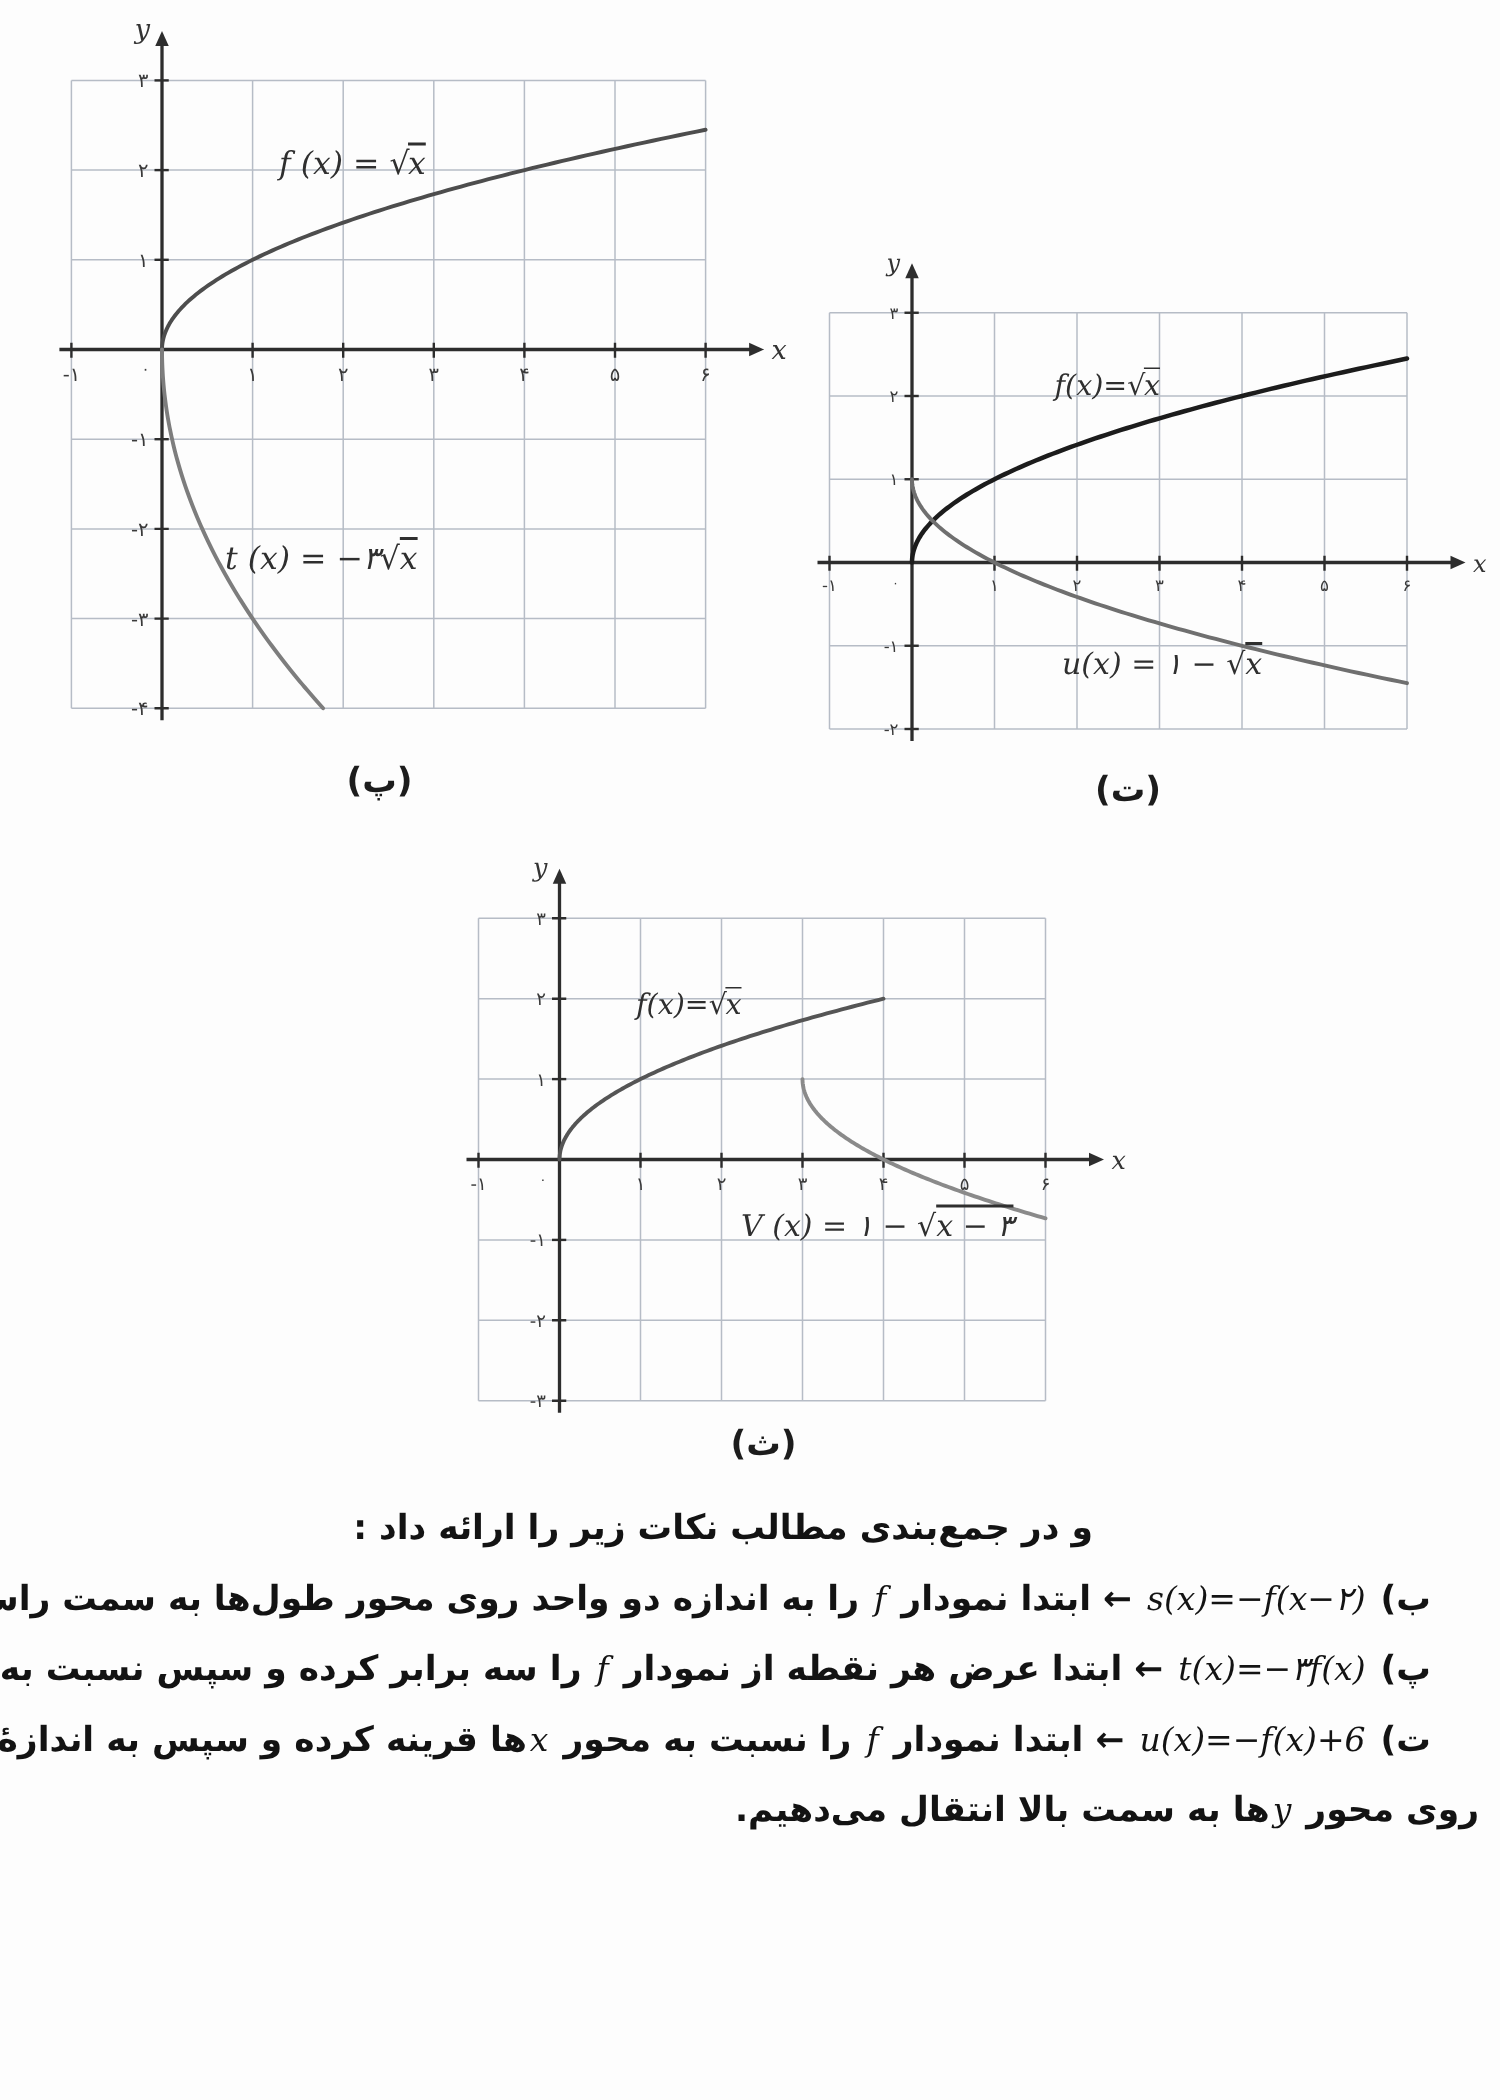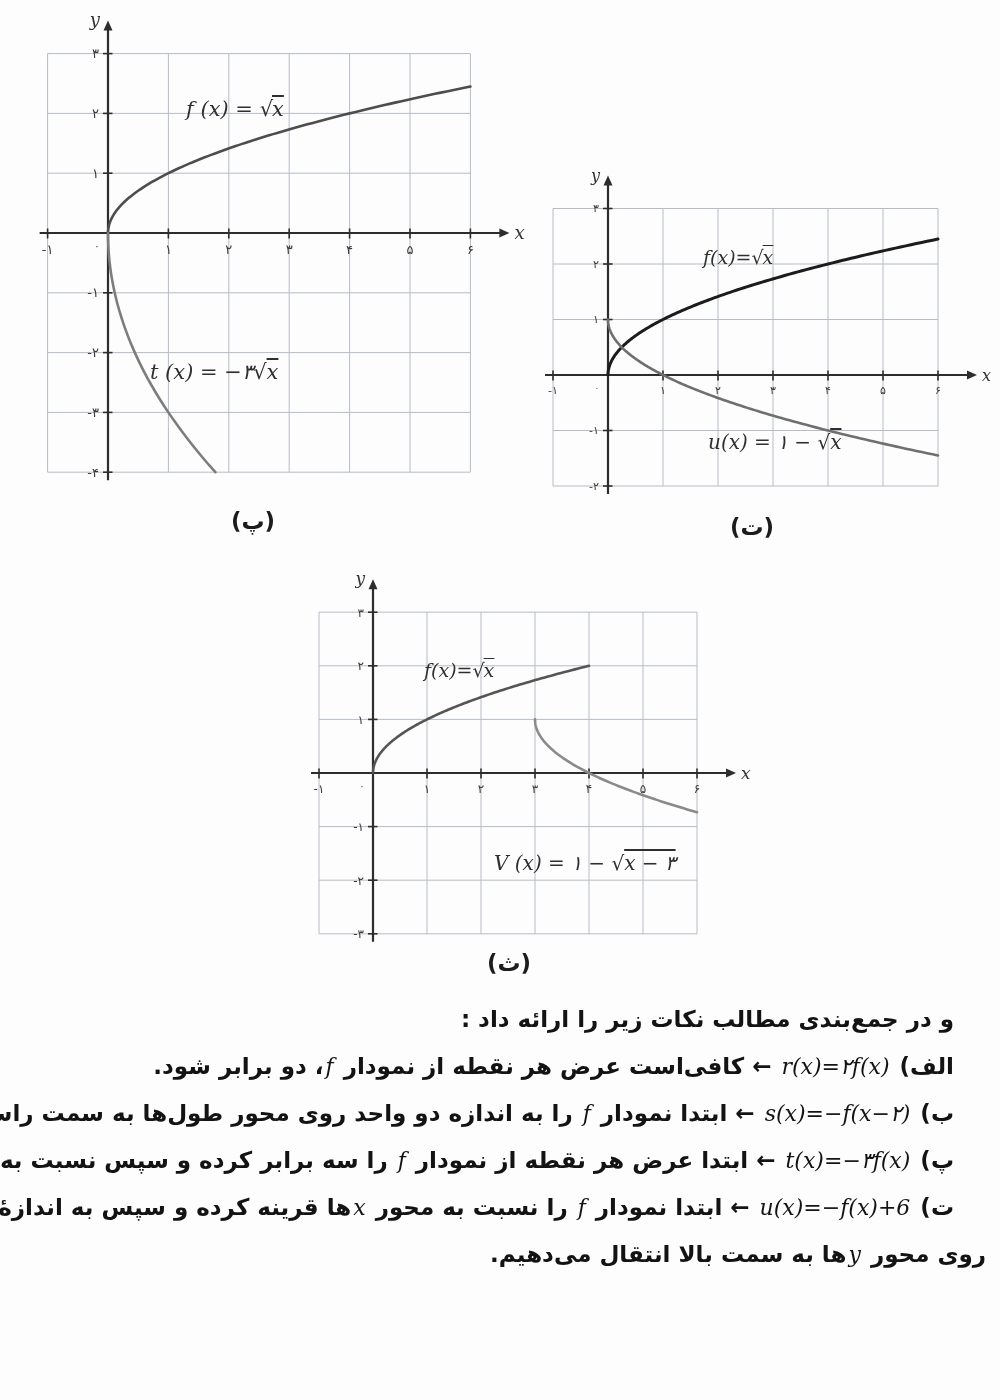--- a/index.html
+++ b/index.html
@@ -18,21 +18,21 @@
   .fn-label .sq{letter-spacing:-1px;}
   .caption{
     position:absolute;width:120px;text-align:center;color:#1c1c1c;
     font:700 23px "DejaVu Sans",sans-serif;
   }
   .text-block{position:absolute;left:10px;right:14px;top:996px;}
   .tline{
     direction:rtl;text-align:right;white-space:nowrap;color:#131313;
     font:700 23px/47px "DejaVu Sans",sans-serif;
   }
-  .tline.indent{padding-right:32px;}
+  .tline.indent{padding-right:32px;text-align:center;}
   .tline .math{
     direction:ltr;unicode-bidi:embed;
     font-family:"DejaVu Serif","DejaVu Sans",serif;
     font-style:italic;font-weight:400;font-size:22px;
     padding:0 2px;
   }
 </style>
 </head>
 <body>
 
@@ -223,24 +223,23 @@
         <text x="64" y="329.52" fill="#3a3a3a" font-size="12" text-anchor="end" font-family="&quot;DejaVu Sans&quot;,sans-serif">-۲</text>
         <line x1="68" y1="378.8" x2="77.5" y2="378.8" stroke="#2d2d2d" stroke-width="1.6"></line>
         <text x="64" y="383.12" fill="#3a3a3a" font-size="12" text-anchor="end" font-family="&quot;DejaVu Sans&quot;,sans-serif">-۳</text>
       </g>
       <g>
         <path d="M73.00,218.00L73.02,217.11L73.06,216.21L73.14,215.32L73.24,214.43L73.38,213.53L73.54,212.64L73.73,211.75L73.96,210.85L74.22,209.96L74.50,209.07L74.81,208.17L75.16,207.28L75.53,206.39L75.94,205.49L76.38,204.60L76.84,203.71L77.33,202.81L77.86,201.92L78.42,201.03L79.00,200.13L79.61,199.24L80.26,198.35L80.94,197.45L81.64,196.56L82.38,195.67L83.14,194.77L83.94,193.88L84.76,192.99L85.61,192.09L86.50,191.20L87.42,190.31L88.36,189.41L89.34,188.52L90.34,187.63L91.38,186.73L92.44,185.84L93.53,184.95L94.66,184.05L95.81,183.16L97.00,182.27L98.22,181.37L99.46,180.48L100.73,179.59L102.04,178.69L103.38,177.80L104.74,176.91L106.13,176.01L107.56,175.12L109.02,174.23L110.50,173.33L112.01,172.44L113.56,171.55L115.13,170.65L116.74,169.76L118.38,168.87L120.04,167.97L121.73,167.08L123.46,166.19L125.22,165.29L127.00,164.40L128.81,163.51L130.66,162.61L132.53,161.72L134.44,160.83L136.38,159.93L138.34,159.04L140.33,158.15L142.36,157.25L144.41,156.36L146.50,155.47L148.62,154.57L150.76,153.68L152.94,152.79L155.14,151.89L157.38,151.00L159.64,150.11L161.94,149.21L164.26,148.32L166.62,147.43L169.00,146.53L171.42,145.64L173.86,144.75L176.33,143.85L178.84,142.96L181.38,142.07L183.94,141.17L186.53,140.28L189.16,139.39L191.81,138.49L194.50,137.60L197.21,136.71L199.96,135.81L202.74,134.92L205.54,134.03L208.38,133.13L211.24,132.24L214.13,131.35L217.06,130.45L220.01,129.56L223.00,128.67L226.02,127.77L229.06,126.88L232.13,125.99L235.24,125.09L238.38,124.20L241.54,123.31L244.74,122.41L247.96,121.52L251.22,120.63L254.50,119.73L257.82,118.84L261.16,117.95L264.53,117.05L267.94,116.16L271.38,115.27L274.84,114.37L278.33,113.48L281.86,112.59L285.42,111.69L289.00,110.80" fill="none" stroke="#555555" stroke-width="2.6" stroke-linecap="round" stroke-linejoin="round"></path>
         <path d="M235.00,164.40L235.01,165.17L235.05,165.95L235.10,166.72L235.18,167.49L235.28,168.27L235.41,169.04L235.55,169.82L235.72,170.59L235.91,171.36L236.13,172.14L236.36,172.91L236.62,173.68L236.90,174.46L237.21,175.23L237.53,176.00L237.88,176.78L238.25,177.55L238.64,178.33L239.06,179.10L239.50,179.87L239.96,180.65L240.44,181.42L240.95,182.19L241.48,182.97L242.03,183.74L242.60,184.51L243.20,185.29L243.82,186.06L244.46,186.84L245.13,187.61L245.81,188.38L246.52,189.16L247.25,189.93L248.00,190.70L248.78,191.48L249.58,192.25L250.40,193.03L251.25,193.80L252.11,194.57L253.00,195.35L253.91,196.12L254.84,196.89L255.80,197.67L256.78,198.44L257.78,199.21L258.81,199.99L259.85,200.76L260.92,201.54L262.01,202.31L263.13,203.08L264.26,203.86L265.42,204.63L266.60,205.40L267.81,206.18L269.03,206.95L270.28,207.72L271.55,208.50L272.85,209.27L274.16,210.05L275.50,210.82L276.86,211.59L278.25,212.37L279.65,213.14L281.08,213.91L282.53,214.69L284.00,215.46L285.50,216.23L287.02,217.01L288.56,217.78L290.13,218.56L291.71,219.33L293.32,220.10L294.95,220.88L296.61,221.65L298.28,222.42L299.98,223.20L301.70,223.97L303.44,224.74L305.21,225.52L307.00,226.29L308.81,227.07L310.64,227.84L312.50,228.61L314.38,229.39L316.28,230.16L318.21,230.93L320.15,231.71L322.12,232.48L324.11,233.25L326.13,234.03L328.16,234.80L330.22,235.58L332.30,236.35L334.40,237.12L336.53,237.90L338.68,238.67L340.85,239.44L343.05,240.22L345.26,240.99L347.50,241.76L349.76,242.54L352.04,243.31L354.35,244.09L356.68,244.86L359.03,245.63L361.40,246.41L363.80,247.18L366.22,247.95L368.66,248.73L371.13,249.50L373.61,250.28L376.12,251.05L378.65,251.82L381.20,252.60L383.78,253.37L386.38,254.14L389.00,254.92L391.64,255.69L394.31,256.46L397.00,257.24" fill="none" stroke="#8a8a8a" stroke-width="2.6" stroke-linecap="round" stroke-linejoin="round"></path>
       </g>
     </svg>
   <div class="fn-label" style="left:124px;top:104px;font-size:19px;" dir="ltr"><span>f(x)=</span><span class="sq">√</span><span class="root">x</span></div>
-  <div class="fn-label" style="left:194px;top:250px;font-size:20px;margin-top:46px;" dir="ltr"><span>V (x) = ۱ − </span><span class="sq">√</span><span class="root">x − ۳</span></div>
+  <div class="fn-label" style="left:194px;top:250px;font-size:20px;" dir="ltr"><span>V (x) = ۱ − </span><span class="sq">√</span><span class="root">x − ۳</span></div>
   <div class="caption" style="left:149px;top:395px;">(ث)</div>
 </div>
 
 <div class="text-block">
     <div class="tline indent" dir="rtl"><span>و در جمع‌بندی مطالب نکات زیر را ارائه داد :</span></div>
-    <div class="tline indent" dir="rtl"><span>الف) </span><span class="math" dir="ltr">r(x)=۲f(x)</span><span> ← کافی‌است عرض هر نقطه از نمودار </span><span class="math" dir="ltr">f</span><span>، دو برابر شود.</span></div>
     <div class="tline indent" dir="rtl"><span>ب) </span><span class="math" dir="ltr">s(x)=−f(x−۲)</span><span> ← ابتدا نمودار </span><span class="math" dir="ltr">f</span><span> را به اندازه دو واحد روی محور طول‌ها به سمت راست</span></div>
     <div class="tline indent" dir="rtl"><span>پ) </span><span class="math" dir="ltr">t(x)=−۳f(x)</span><span> ← ابتدا عرض هر نقطه از نمودار </span><span class="math" dir="ltr">f</span><span> را سه برابر کرده و سپس نسبت به محور</span></div>
     <div class="tline indent" dir="rtl"><span>ت) </span><span class="math" dir="ltr">u(x)=−f(x)+6</span><span> ← ابتدا نمودار </span><span class="math" dir="ltr">f</span><span> را نسبت به محور </span><span class="math" dir="ltr">x</span><span>ها قرینه کرده و سپس به اندازهٔ ۱ واحد</span></div>
     <div class="tline" dir="rtl"><span>روی محور </span><span class="math" dir="ltr">y</span><span>ها به سمت بالا انتقال می‌دهیم.</span></div>
   </div>
 
 </body></html>

